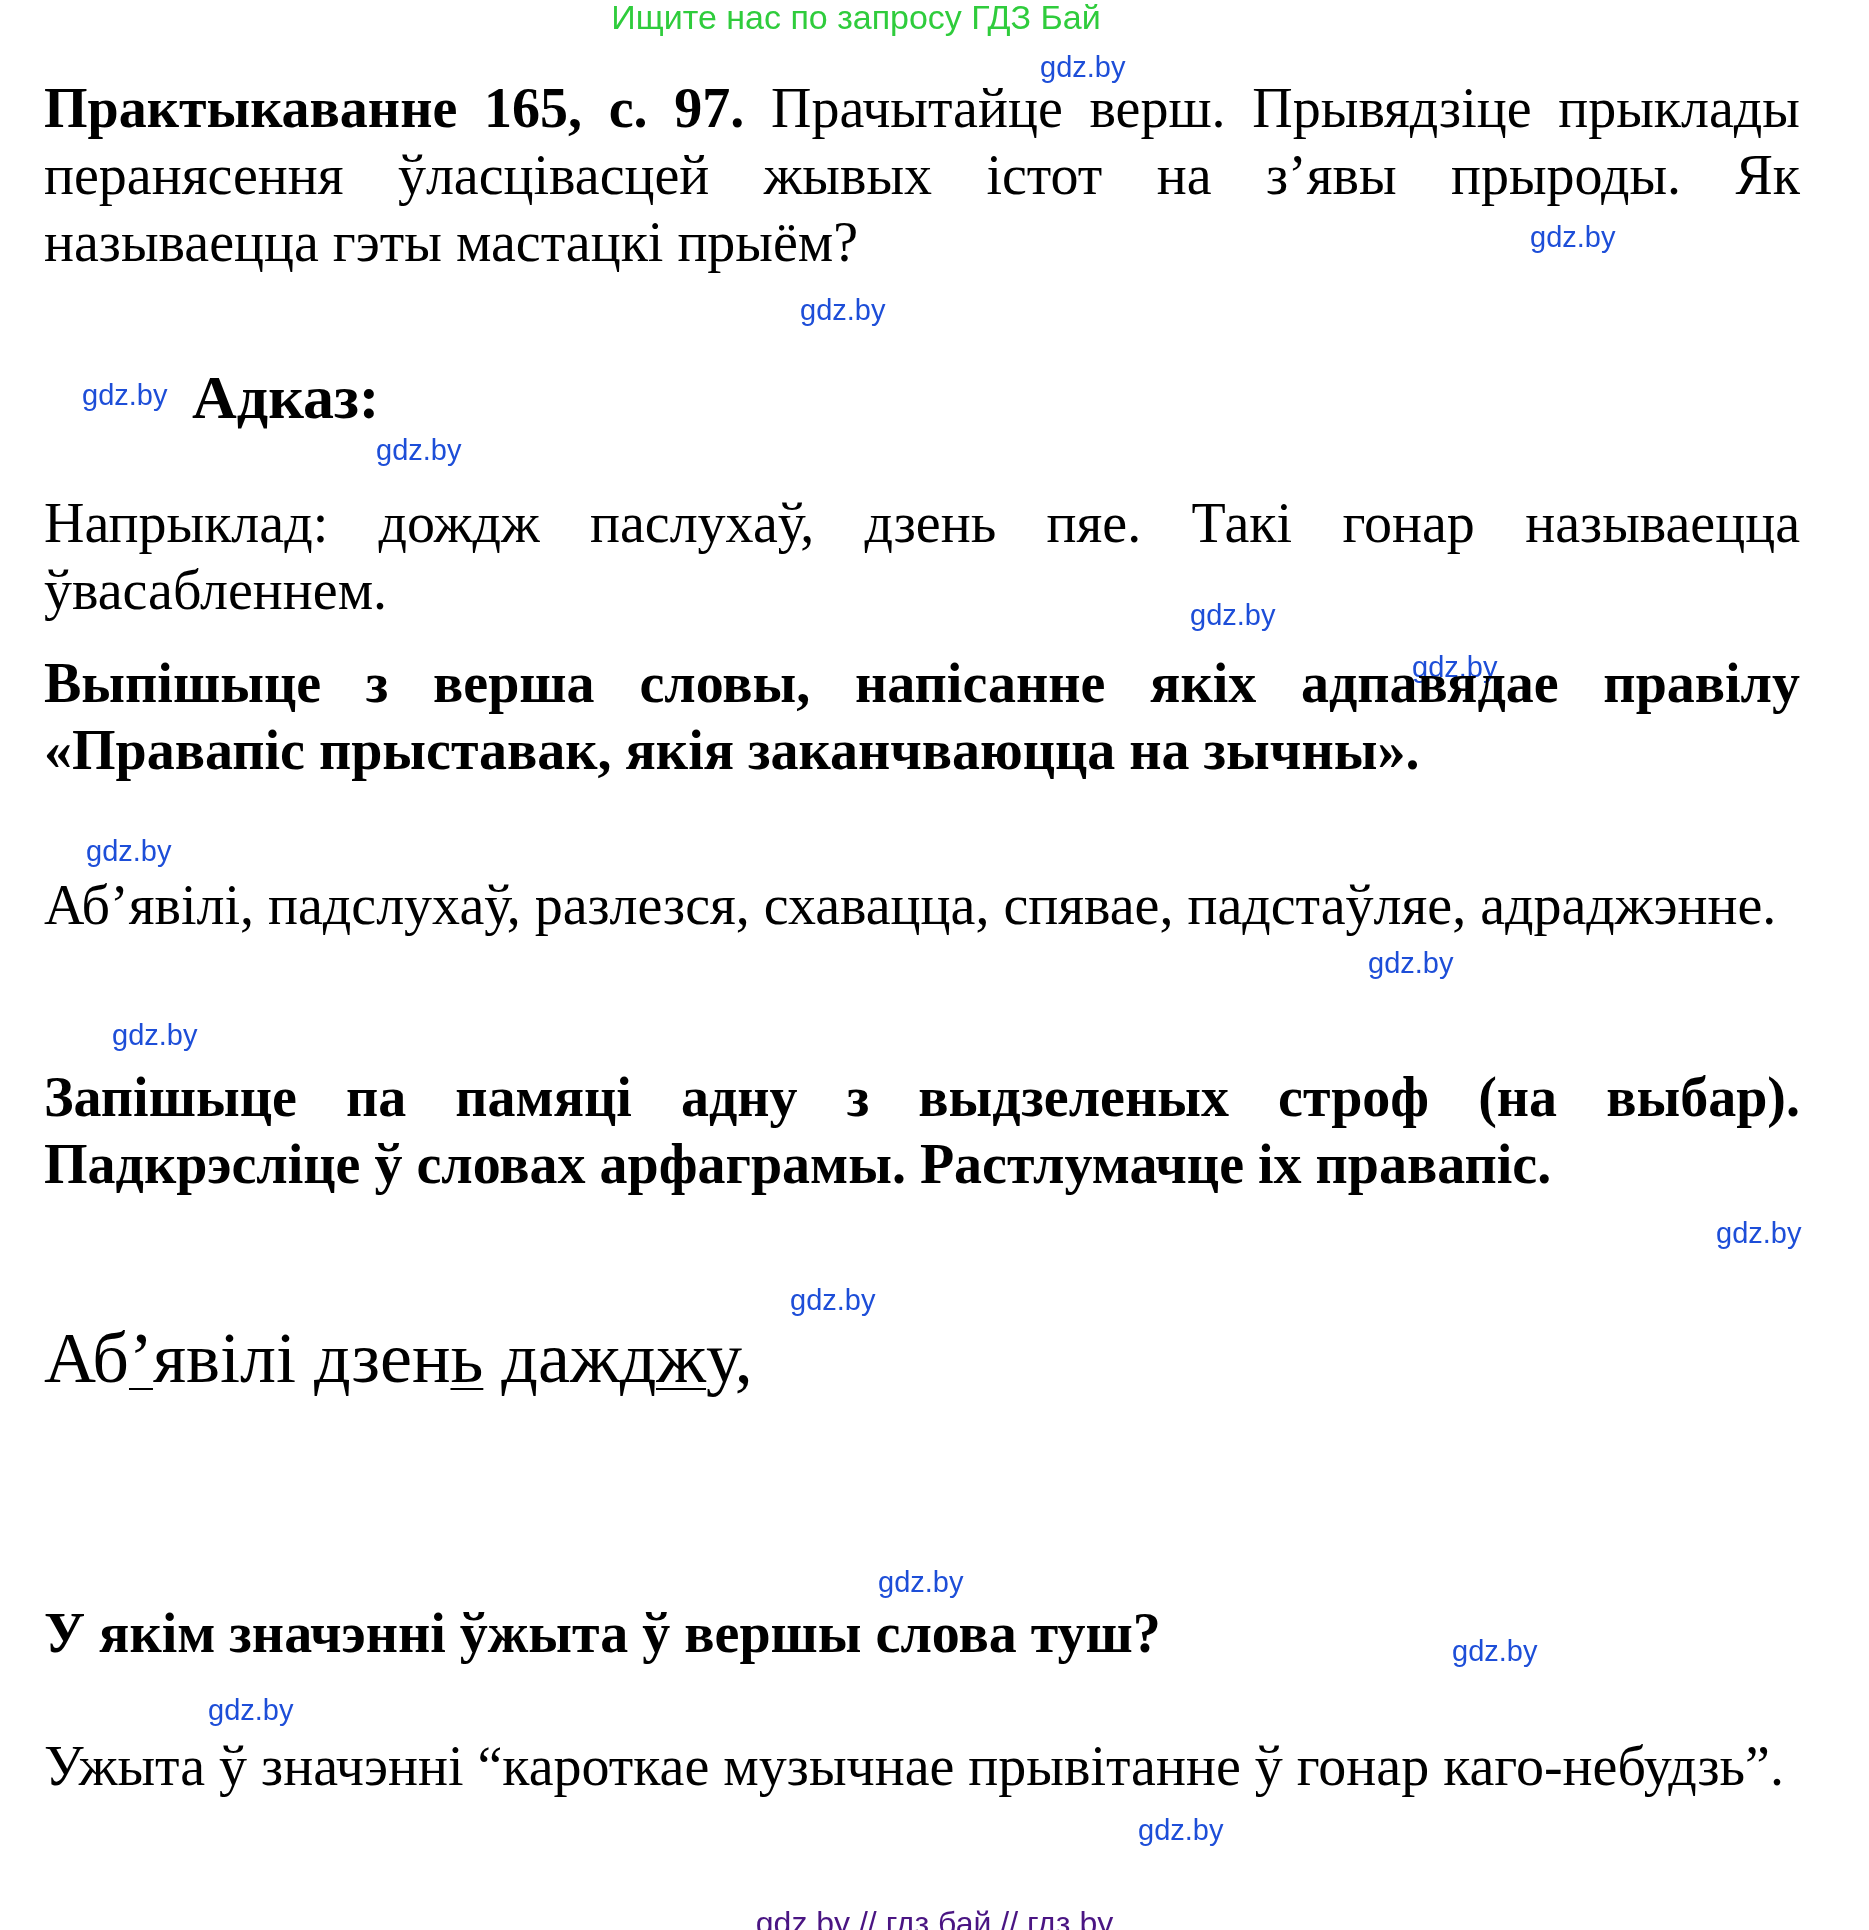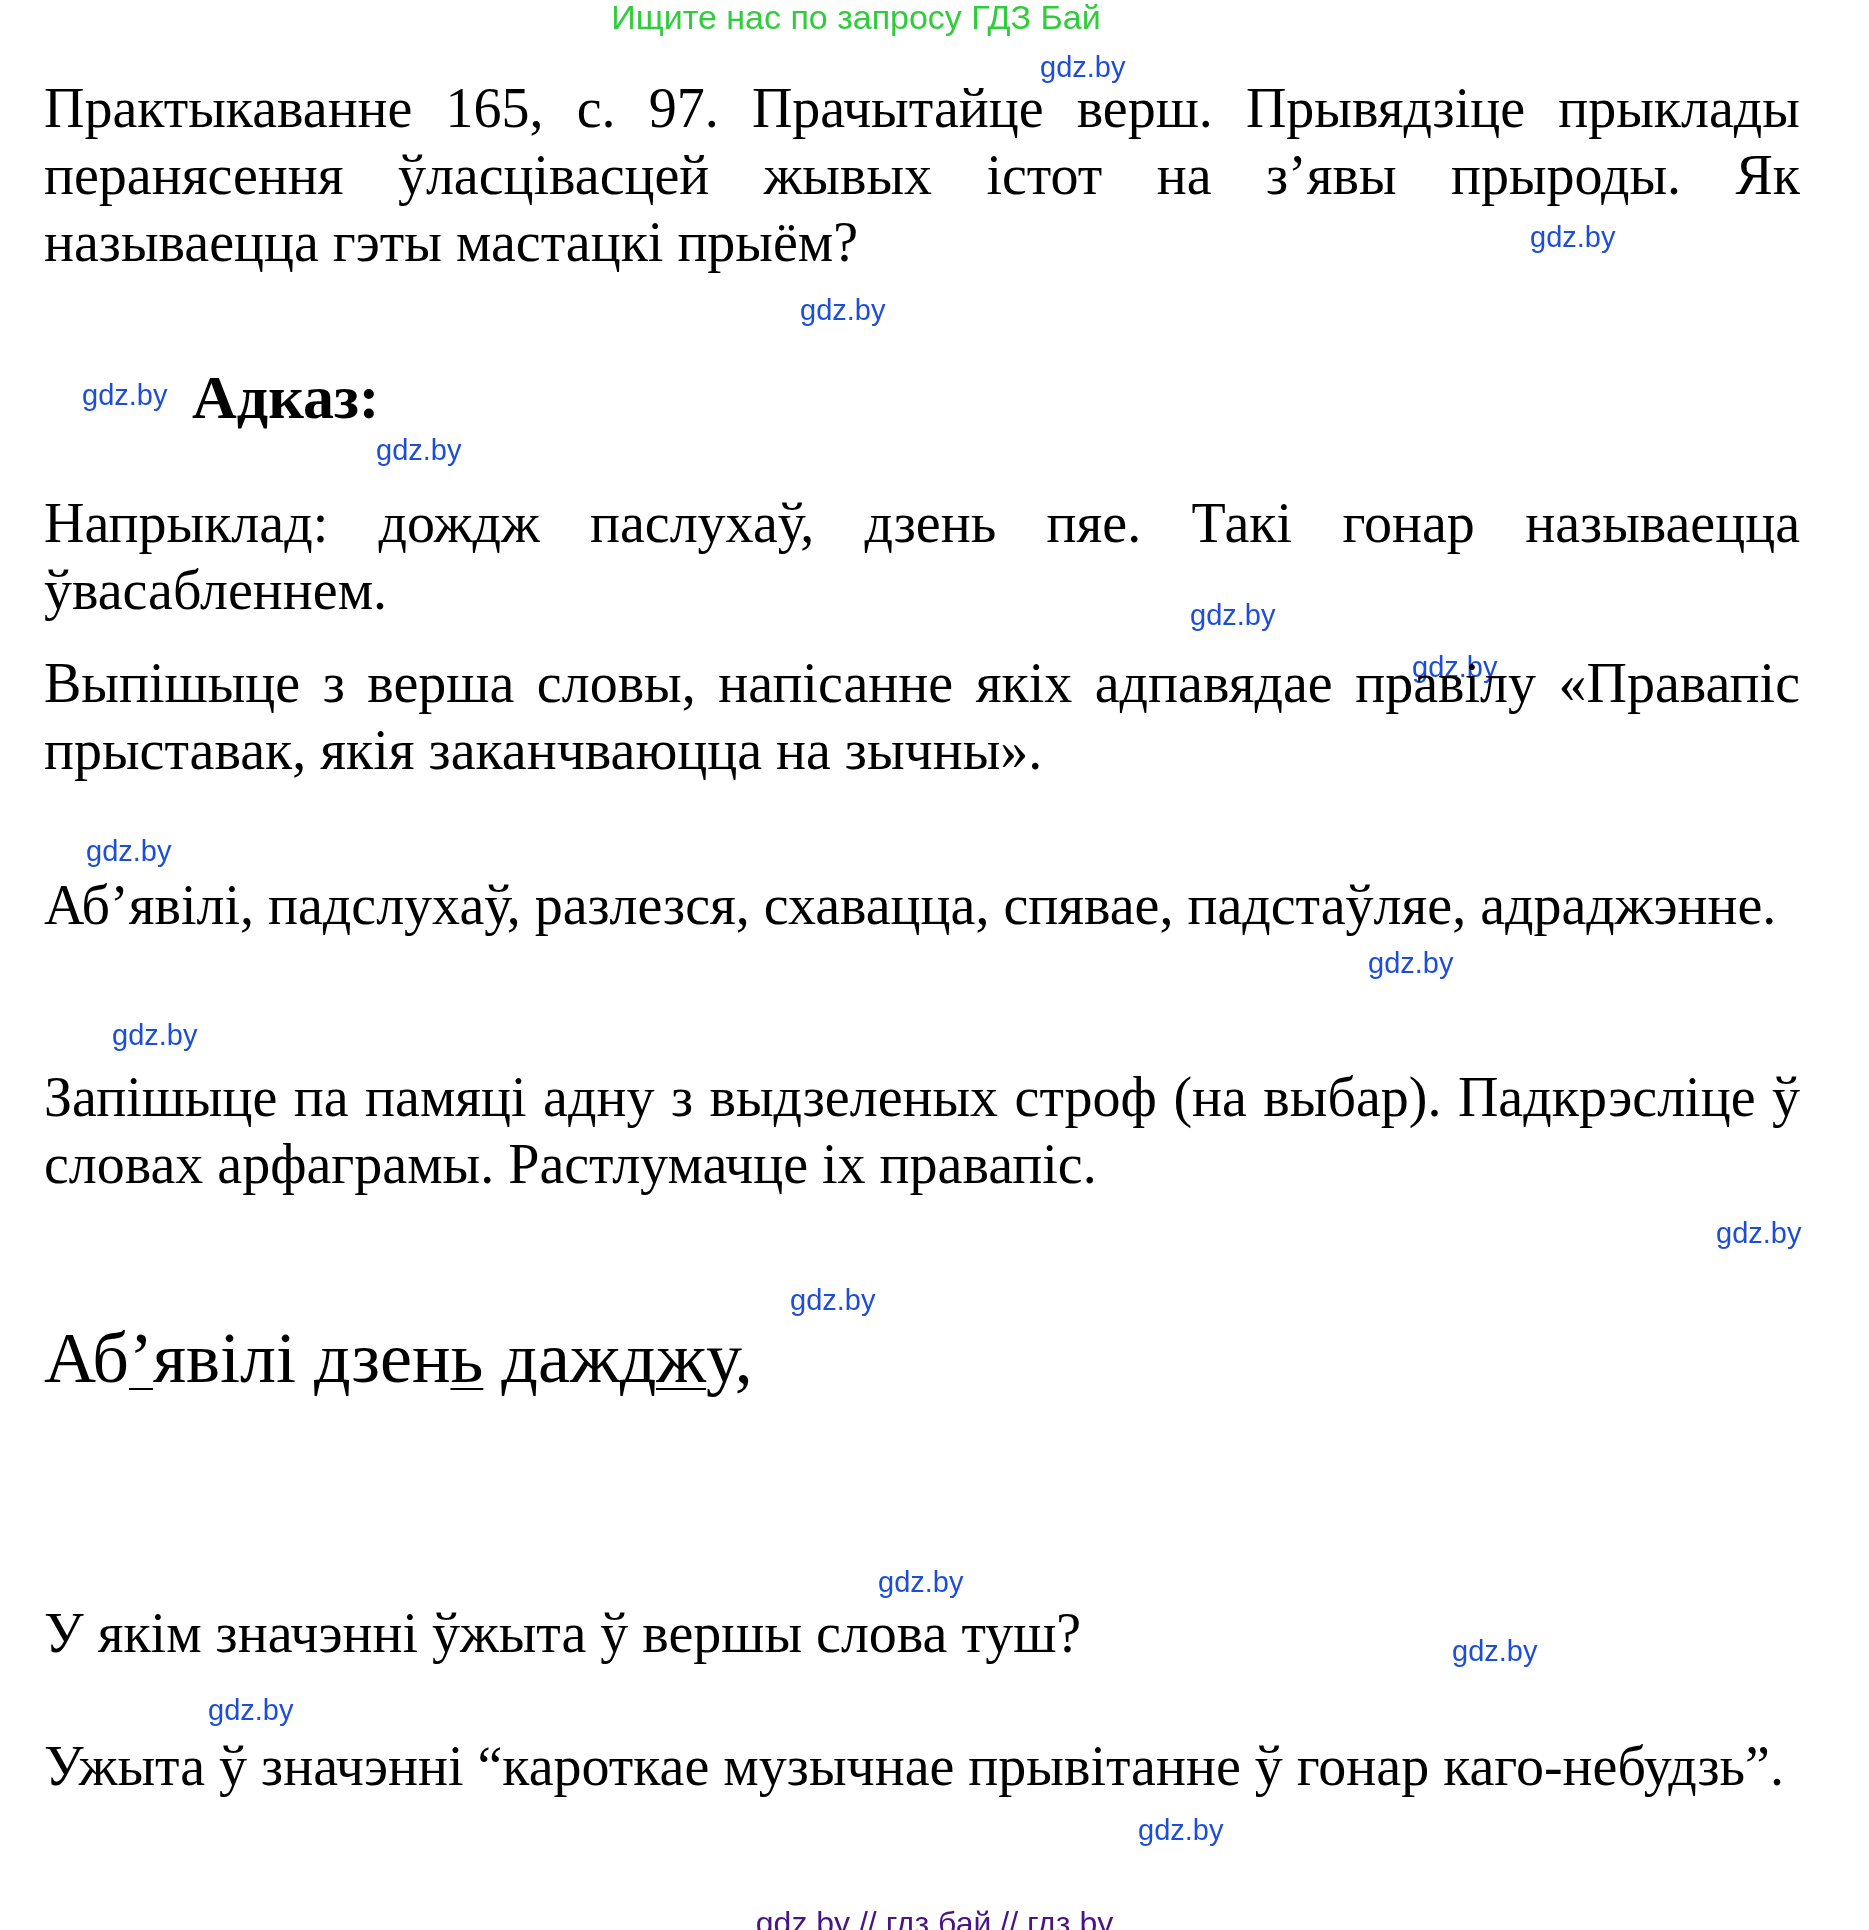--- a/index.html
+++ b/index.html
@@ -2,21 +2,21 @@
 <html><head>
 <meta charset="utf-8">
 <style>
   html, body { margin:0; padding:0; background:#ffffff; }
   body { width:1869px; height:1930px; position:relative; overflow:hidden; color:#000; }
   .serif { font-family: "Liberation Serif", "DejaVu Serif", serif; }
   .sans { font-family: "Liberation Sans", "DejaVu Sans", sans-serif; }
   .banner { position:absolute; top:0; left:0; width:1712px; text-align:center; font-size:34px; color:#2fcc3c; line-height:34px; }
   .wm { position:absolute; font-size:29px; color:#1d4ed8; line-height:30px; }
   .block { position:absolute; left:44px; width:1756px; font-size:56px; line-height:67px; text-align:justify; text-align-last:left; }
-  .bold { font-weight:normal; }
+  .bold { font-weight:bold; }
   .heading { position:absolute; left:192px; top:362px; font-size:62px; font-weight:bold; line-height:70px; }
   .verse { position:absolute; left:44px; top:1258px; font-size:72px; line-height:67px; white-space:pre; }
   .u { text-decoration:underline; text-underline-offset:6px; text-decoration-thickness:2px; }
   .footer { position:absolute; top:1880px; left:0; width:1869px; text-align:center; font-size:32px; color:#4a1583; line-height:36px;margin-top:25px; }
 </style>
 </head>
 <body>
 
 <div class="banner sans">Ищите нас по запросу ГДЗ Бай</div>
 

